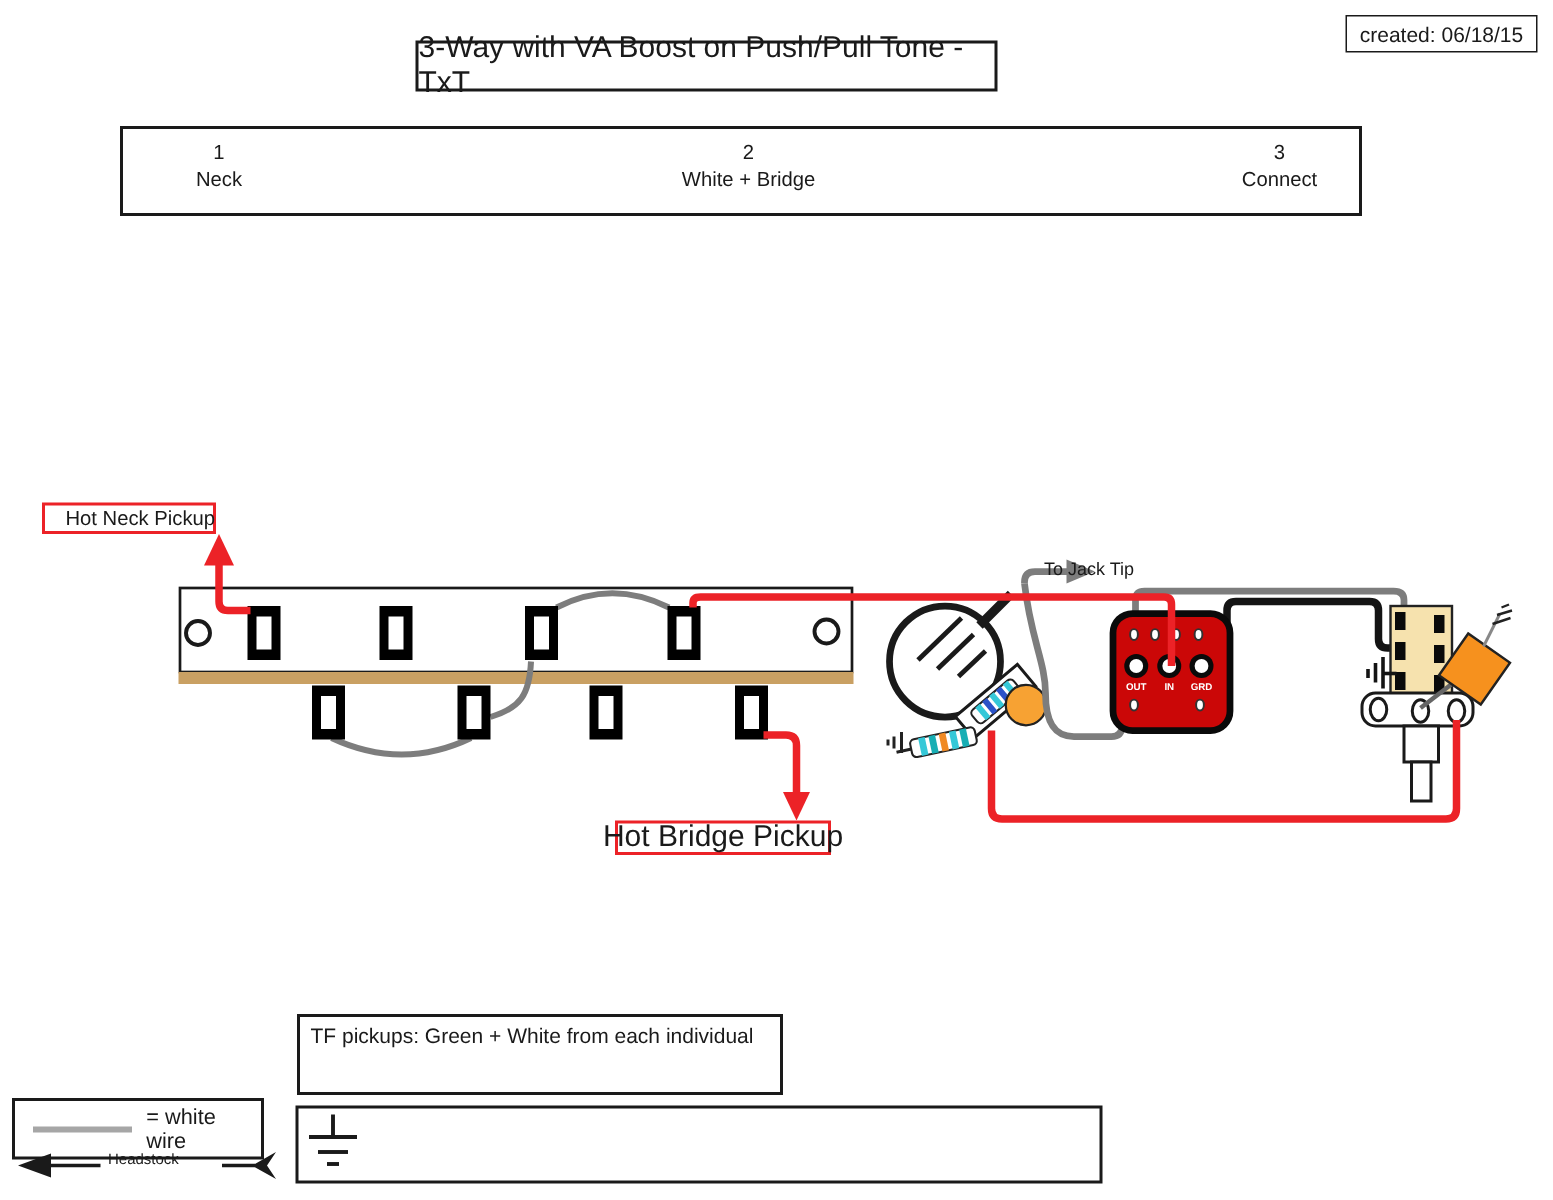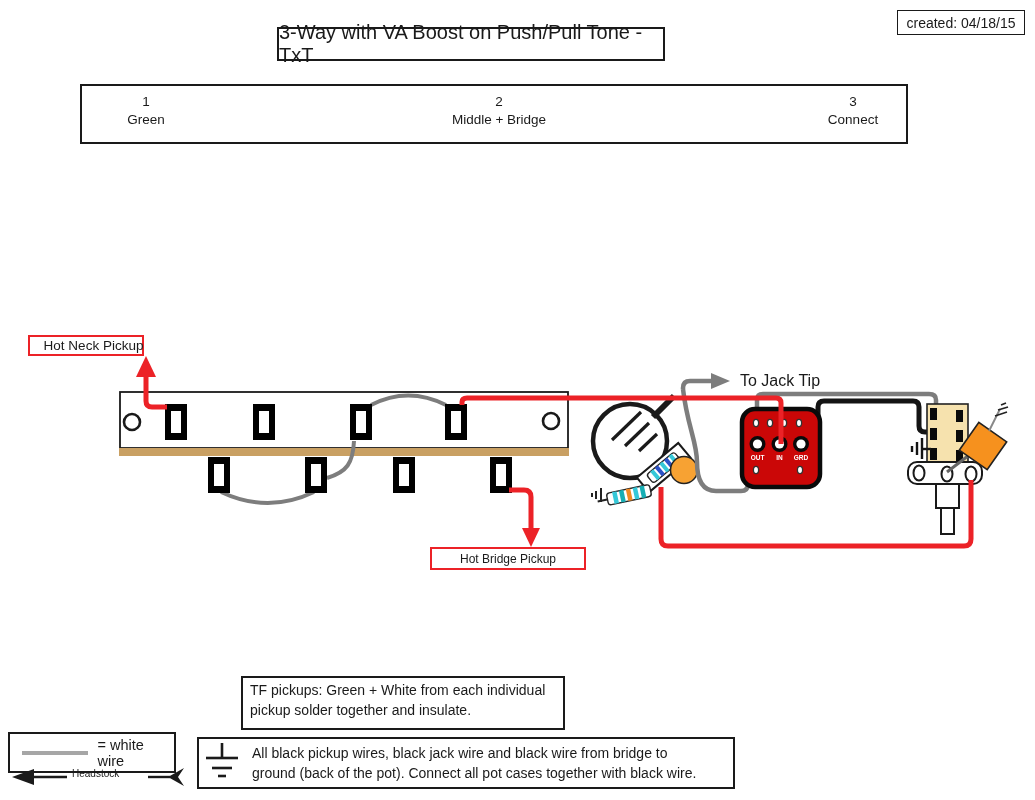--- a/index.html
+++ b/index.html
@@ -20,31 +20,31 @@
 </head>
 <body>
 
 <div id="app">
 
   <div class="bbox center" style="left:277px;top:27px;width:388px;height:34px;font-size:20px;">
     <span>3-Way with VA Boost on Push/Pull Tone - TxT</span>
   </div>
 
   <div class="bbox center" style="left:897px;top:10px;width:128px;height:25px;font-size:14px;border-width:1.5px;">
-    <span>created: 04/18/15</span>
+    <span>created: 06/18/15</span>
   </div>
 
   <div class="bbox" style="left:80px;top:84px;width:828px;height:60px;">
     <div class="pos" style="left:64px;">
       <div>1</div>
-      <div>Green</div>
+      <div>Neck</div>
     </div>
     <div class="pos" style="left:417px;">
       <div>2</div>
-      <div>Middle + Bridge</div>
+      <div>White + Bridge</div>
     </div>
     <div class="pos" style="left:771px;">
       <div>3</div>
       <div>Connect</div>
     </div>
   </div>
 
   <svg width="1035" height="800" viewBox="0 0 1035 800">
 
     <g>
@@ -206,36 +206,31 @@
         <line x1="206" y1="758" x2="238" y2="758"></line>
         <line x1="212" y1="768" x2="232" y2="768"></line>
         <line x1="218" y1="776" x2="226" y2="776"></line>
       </g>
     </g>
   </svg>
 
   <div class="redlabel" style="left:28px;top:335px;width:116px;height:21px;padding-left:15px;">
     <span>Hot Neck Pickup</span>
   </div>
-  <div class="redlabel" style="left:430px;top:547px;width:156px;height:23px;font-size:12px;">
+  <div class="redlabel" style="left:410px;top:547px;width:144px;height:23px;font-size:20px;">
     <span>Hot Bridge Pickup</span>
   </div>
-  <div class="txt" style="left:740px;top:372px;font-size:16px;text-align:center;">To Jack Tip</div>
-
-  <div class="bbox" style="left:198px;top:676px;width:324px;height:54px;padding:3px 7px;font-size:14px;line-height:19.5px;margin-left:43px;">
+  <div class="txt" style="left:696px;top:372px;font-size:12px;text-align:center;">To Jack Tip</div>
+
+  <div class="bbox" style="left:198px;top:676px;width:324px;height:54px;padding:3px 7px;font-size:14px;line-height:19.5px;">
     <div>TF pickups: Green + White from each individual</div>
-    <div>pickup solder together and insulate.</div>
   </div>
 
   <div class="bbox" style="left:8px;top:732px;width:168px;height:41px;border-width:2.5px;display:flex;align-items:center;justify-content:flex-end;">
     <div class="wline"></div>
     <span class="wwtext">= white wire</span>
   </div>
 
   <div class="txt" style="left:72px;top:768px;font-size:10px;">Headstock</div>
 
   <div class="bbox" style="left:197px;top:737px;width:538px;height:52px;"></div>
-  <div class="txt" style="left:252px;top:743px;font-size:14px;line-height:20px;">
-    <div>All black pickup wires, black jack wire and black wire from bridge to</div>
-    <div>ground (back of the pot). Connect all pot cases together with black wire.</div>
-  </div>
 
 </div>
 
 </body></html>

